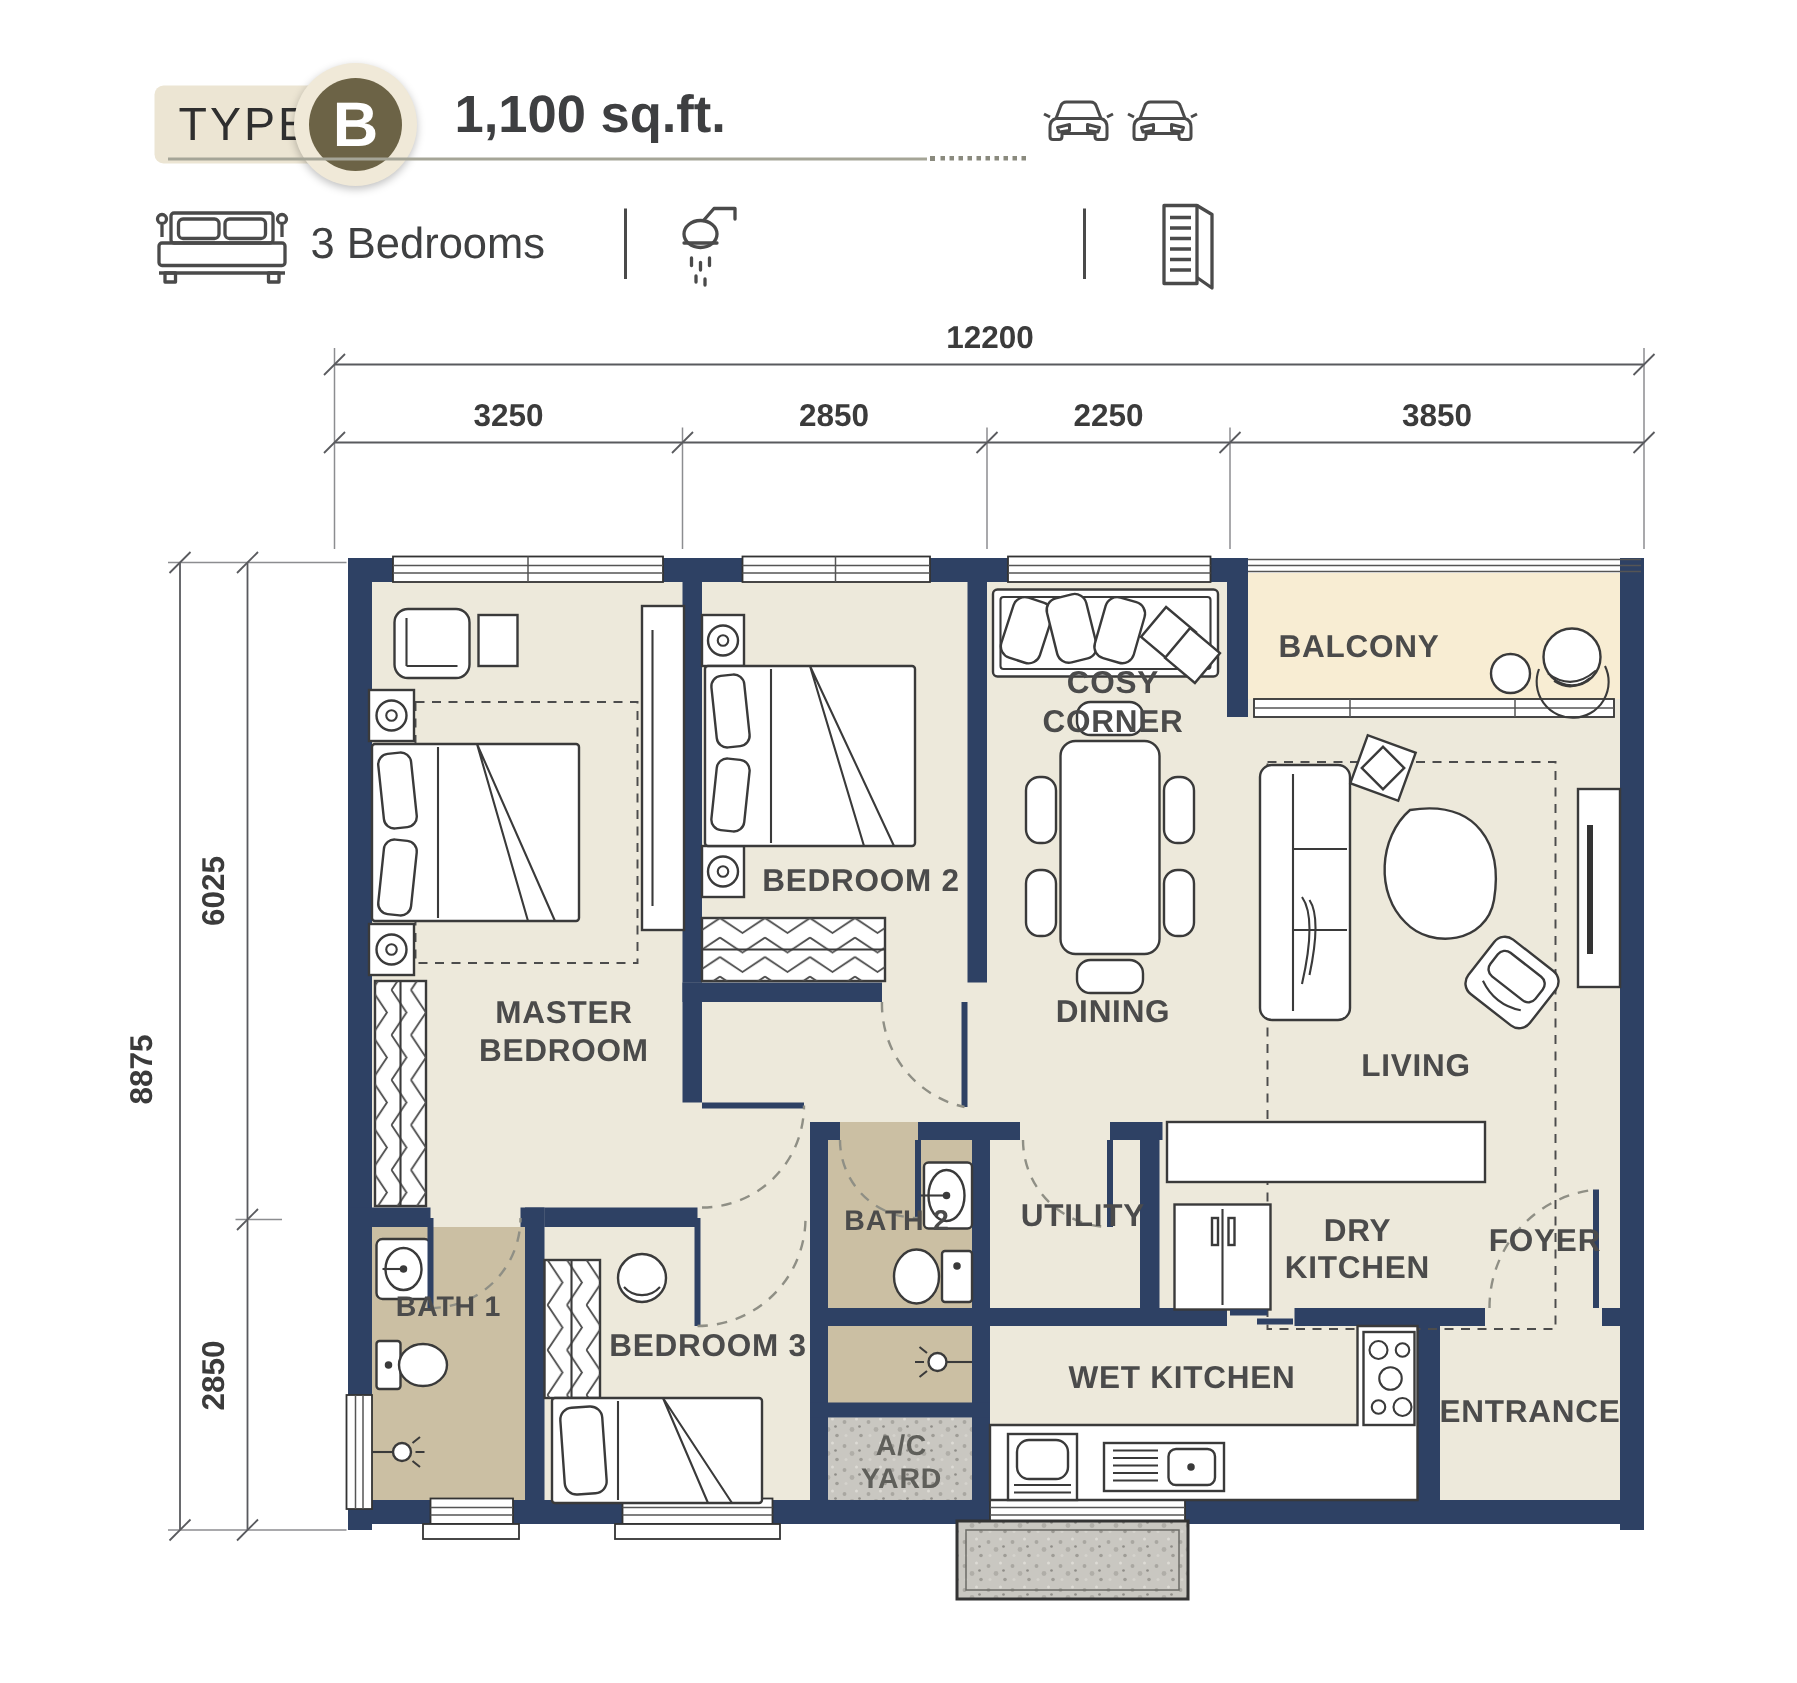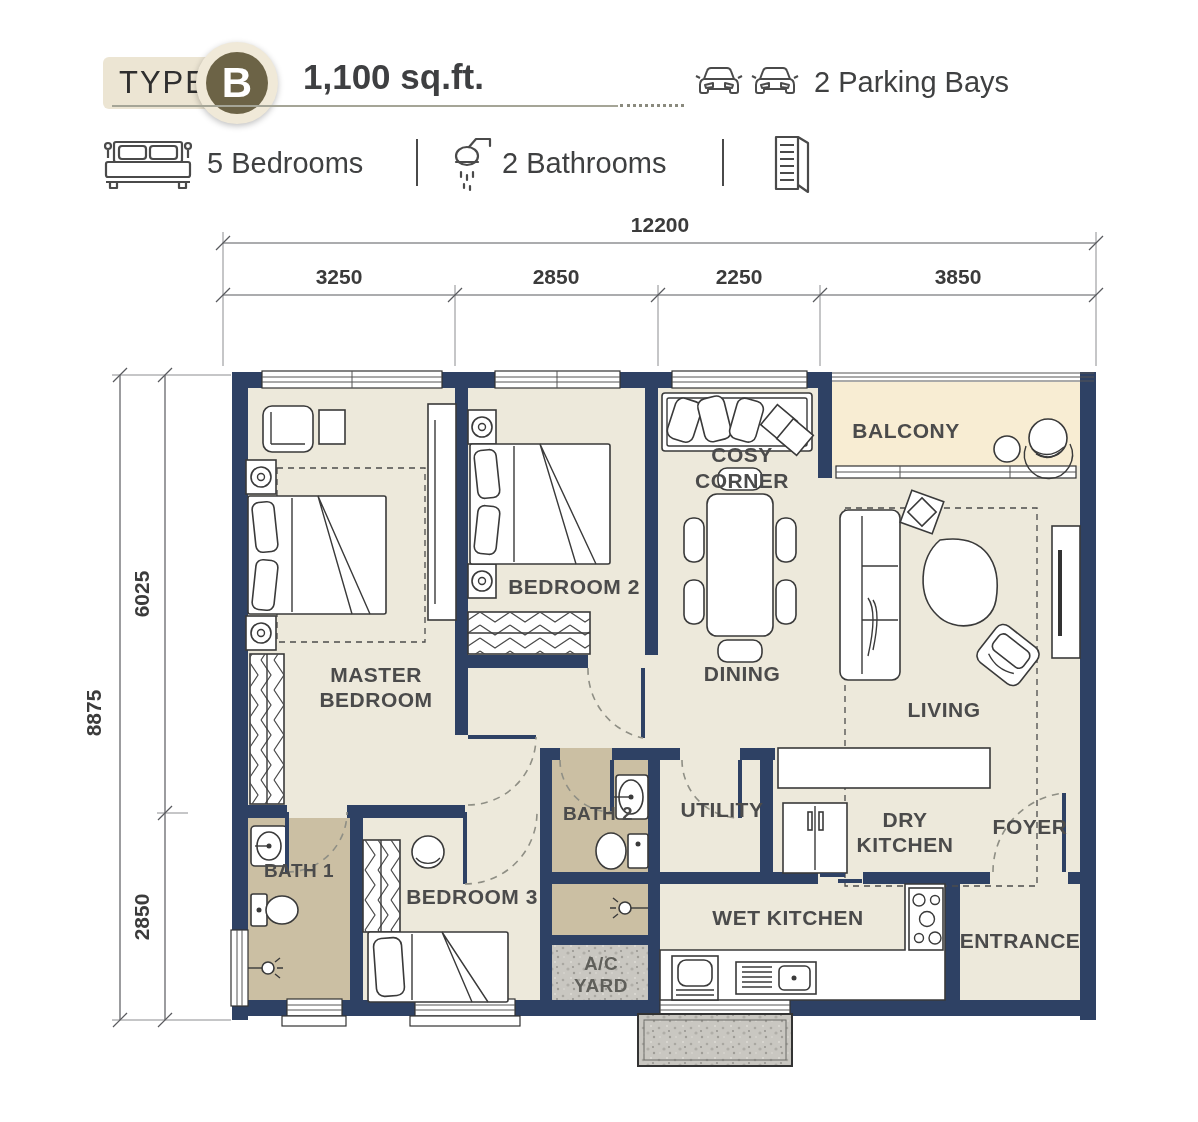--- a/index.html
+++ b/index.html
@@ -69,54 +69,52 @@
       <g fill="none" stroke="#4A4A4A" stroke-width="2" stroke-linejoin="round">
         <path d="M6,29 v-6 q0,-5 4,-6 l3,-8 q1,-3 4,-3 h16 q3,0 4,3 l3,8 q4,1 4,6 v6 q0,2 -2,2 h-4 q-2,0 -2,-2 v-2 h-22 v2 q0,2 -2,2 h-4 q-2,0 -2,-2 z"></path>
         <path d="M10,17 h30"></path>
           <path d="M6,16 l-4,-2"></path>
           <path d="M44,16 l4,-2"></path>
         <path d="M11,23 l8,-2 v4 l-7,1 z"></path>
           <path d="M39,23 l-8,-2 v4 l7,1 z"></path>
           <path d="M20,27 h10"></path>
       </g>
     </svg>
-    <span class="lbl">2 Parking Bays</span>
   </div>
 
   <svg class="icon" style="position:absolute;left:100px;top:136px" width="96" height="58" viewBox="0 0 96 58">
     <g fill="none" stroke="#4A4A4A" stroke-width="2.2" stroke-linejoin="round">
       <path d="M8,22 v-8"></path>
         <circle cx="8" cy="10" r="3"></circle>
       <path d="M88,22 v-8"></path>
         <circle cx="88" cy="10" r="3"></circle>
       <rect x="14" y="6" width="68" height="20" rx="2"></rect>
       <rect x="19" y="10" width="27" height="13" rx="3"></rect>
       <rect x="50" y="10" width="27" height="13" rx="3"></rect>
       <rect x="6" y="26" width="84" height="15" rx="2"></rect>
       <path d="M6,46 h84"></path>
       <rect x="10" y="46" width="7" height="6"></rect>
         <rect x="79" y="46" width="7" height="6"></rect>
     </g>
   </svg>
-  <span class="feature-label" style="left:207px">5 Bedrooms</span>
+  <span class="feature-label" style="left:207px">3 Bedrooms</span>
   <div class="divider" style="left:416px"></div>
 
   <svg class="icon" style="position:absolute;left:452px;top:134px" width="46" height="60" viewBox="0 0 46 60">
     <g fill="none" stroke="#4A4A4A" stroke-width="2.2" stroke-linejoin="round" stroke-linecap="round">
       <path d="M38,12 V5 H24 L17,13"></path>
       <ellipse cx="15" cy="22" rx="11" ry="9"></ellipse>
       <path d="M4,28 H26"></path>
       <path d="M9,38 v5"></path>
         <path d="M15,41 v5"></path>
         <path d="M21,38 v5"></path>
       <path d="M12,50 v4"></path>
         <path d="M18,52 v4"></path>
     </g>
   </svg>
-  <span class="feature-label" style="left:502px">2 Bathrooms</span>
   <div class="divider" style="left:722px"></div>
 
   <svg class="icon" style="position:absolute;left:772px;top:134px" width="42" height="60" viewBox="0 0 42 60">
     <g fill="none" stroke="#4A4A4A" stroke-width="2.2" stroke-linejoin="round">
       <rect x="4" y="3" width="22" height="52"></rect>
       <path d="M8,11 h14 M8,18 h14 M8,25 h14 M8,32 h14 M8,39 h14 M8,46 h14"></path>
       <path d="M26,3 L36,9 V58 L26,51"></path>
     </g>
   </svg>
 

